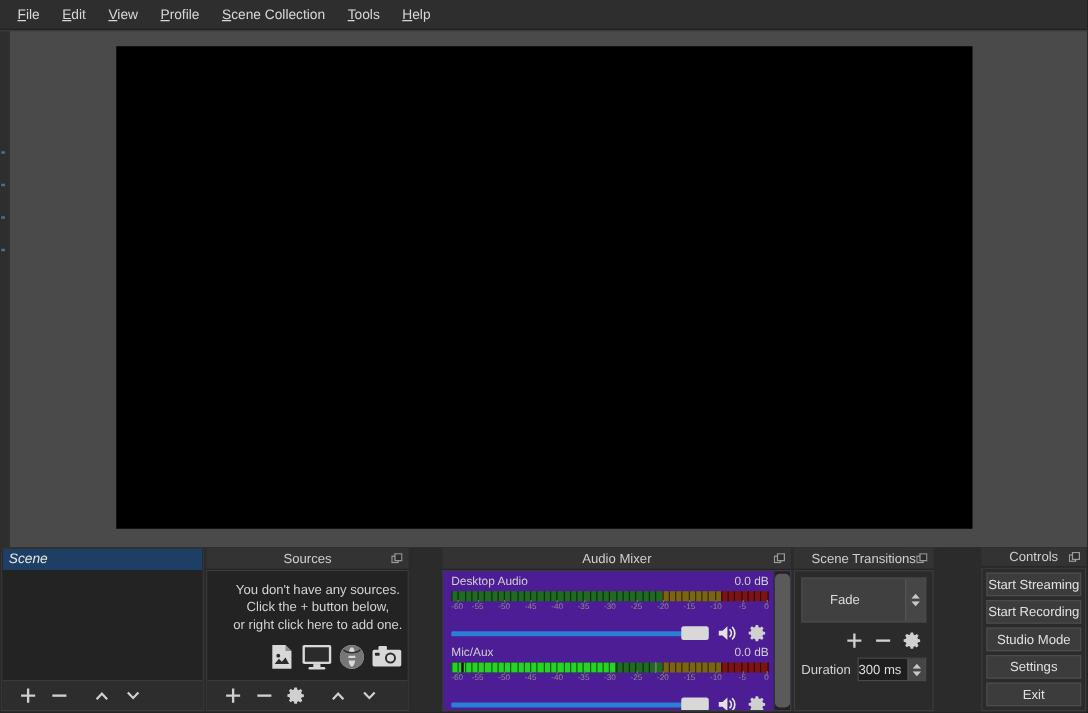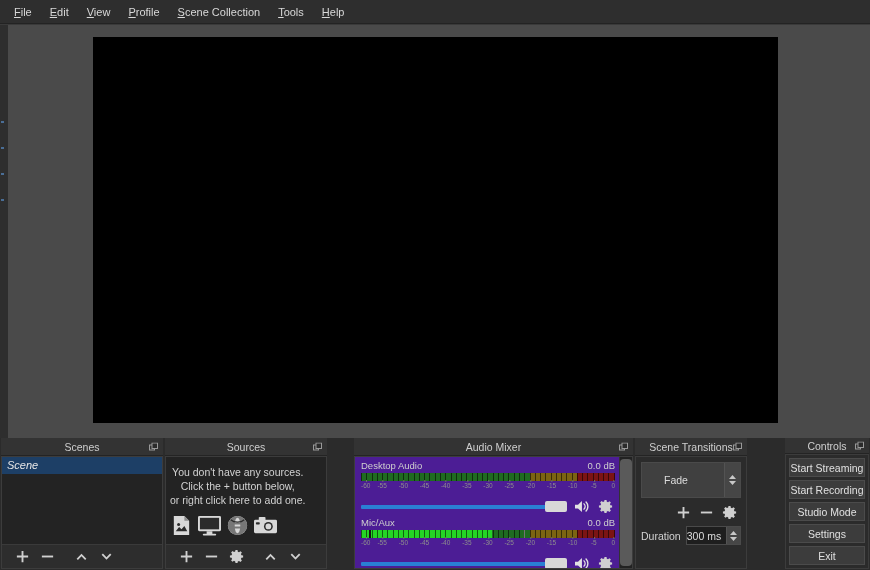--- a/index.html
+++ b/index.html
@@ -105,21 +105,21 @@
     width: 24px; height: 20px;
     display: flex; align-items: center; justify-content: center;
     cursor: default;
   }
   .tb-sep { width: 8px; }
 
   
   .empty-sources {
     flex: 1; background: #232323;
     display: flex; flex-direction: column;
-    align-items: flex-start; justify-content: center;
+    align-items: flex-end; justify-content: center;
     gap: 7px; padding: 4px;
   }
   .empty-text {
     font-size: 10.5px; color: #d2d2d2;
     text-align: center; line-height: 14px;
   }
   .empty-icons { display: flex; align-items: center; gap: 4px; }
 
   
   .mixer-body {
@@ -290,29 +290,20 @@
     <div class="tick" style="top:148px"></div>
     <div class="tick" style="top:174px"></div>
     <div class="tick" style="top:430px"></div>
   </div>
   <div class="canvas"></div>
 </div>
 
 <div class="dock-row">
 
   <div class="dock dock-scenes">
-    <div class="dock-title">
-      <span>Scenes</span>
-      <span class="float-icon">
-        <svg viewBox="0 0 9 9" width="9" height="9">
-            <rect x="0.5" y="2.5" width="5" height="5" fill="none" stroke="#9a9a9a"></rect>
-            <rect x="3" y="0.5" width="5.5" height="5.5" fill="#2b2b2b" stroke="#9a9a9a"></rect>
-          </svg>
-      </span>
-    </div>
     <div class="dock-body">
       <div class="list" id="scenes-list">
           <div class="list-item selected">Scene</div>
         </div>
       <div class="toolbar" id="scenes-toolbar">
           <div class="tb-btn">
             <svg width="15" height="15" viewBox="0 0 16 16">
               <path d="M7 2h2v5h5v2H9v5H7V9H2V7h5z" fill="#d0d0d0"></path>
             </svg>
           </div>

